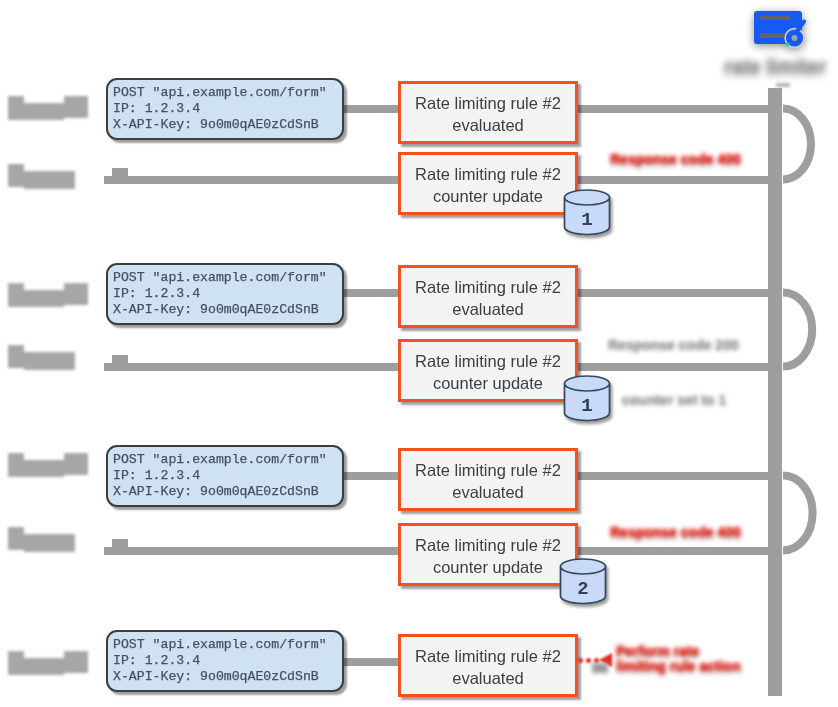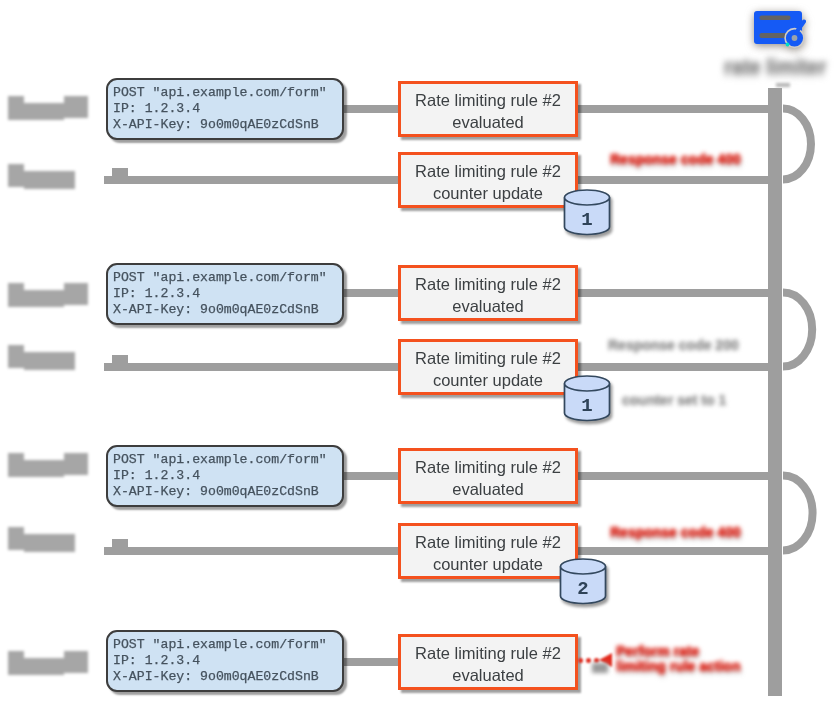--- a/index.html
+++ b/index.html
@@ -5,21 +5,21 @@
   html,body{margin:0;padding:0;background:#fff;}
   #stage{position:relative;width:838px;height:707px;background:#fff;overflow:hidden;
          font-family:"Liberation Sans", sans-serif;}
   .line{position:absolute;height:8px;background:#9e9e9e;}
   .bump{position:absolute;width:16px;height:8px;background:#9e9e9e;}
   .bluebox{position:absolute;left:106px;width:238px;height:62px;background:#cfe2f3;
            border:2px solid #3d3d3d;border-radius:11px;box-sizing:border-box;
            box-shadow:3px 3px 2px rgba(0,0,0,0.38);
            font-family:"Liberation Mono", monospace;font-size:13.2px;line-height:15.8px;
            color:#45525e;padding:5px 0 0 5px;white-space:pre;-webkit-text-stroke:0.25px #45525e;}
-  .obox{position:absolute;left:398px;width:180px;height:56px;background:#f3f3f3;
+  .obox{position:absolute;left:398px;width:180px;height:63px;background:#f3f3f3;
         border:3.5px solid #f4511e;box-sizing:border-box;
         box-shadow:3px 3px 2px rgba(0,0,0,0.38);
         display:flex;align-items:center;justify-content:center;text-align:center;
         font-size:16.5px;line-height:22px;color:#3c4043;padding-top:3px;}
   .blob{position:absolute;background:#a6a6a6;}
   .blobwrap{position:absolute;filter:blur(1.6px);}
   .redtxt{position:absolute;color:#dc1408;font-weight:bold;font-size:14px;
           filter:blur(1.9px);white-space:nowrap;text-shadow:0 0 1.5px #dc1408, 1px 3px 3px rgba(120,120,120,0.55);}
   .graytxt{position:absolute;color:#909090;font-weight:bold;font-size:14px;
           filter:blur(2.1px);white-space:nowrap;text-shadow:0 0 1.5px #909090;}

